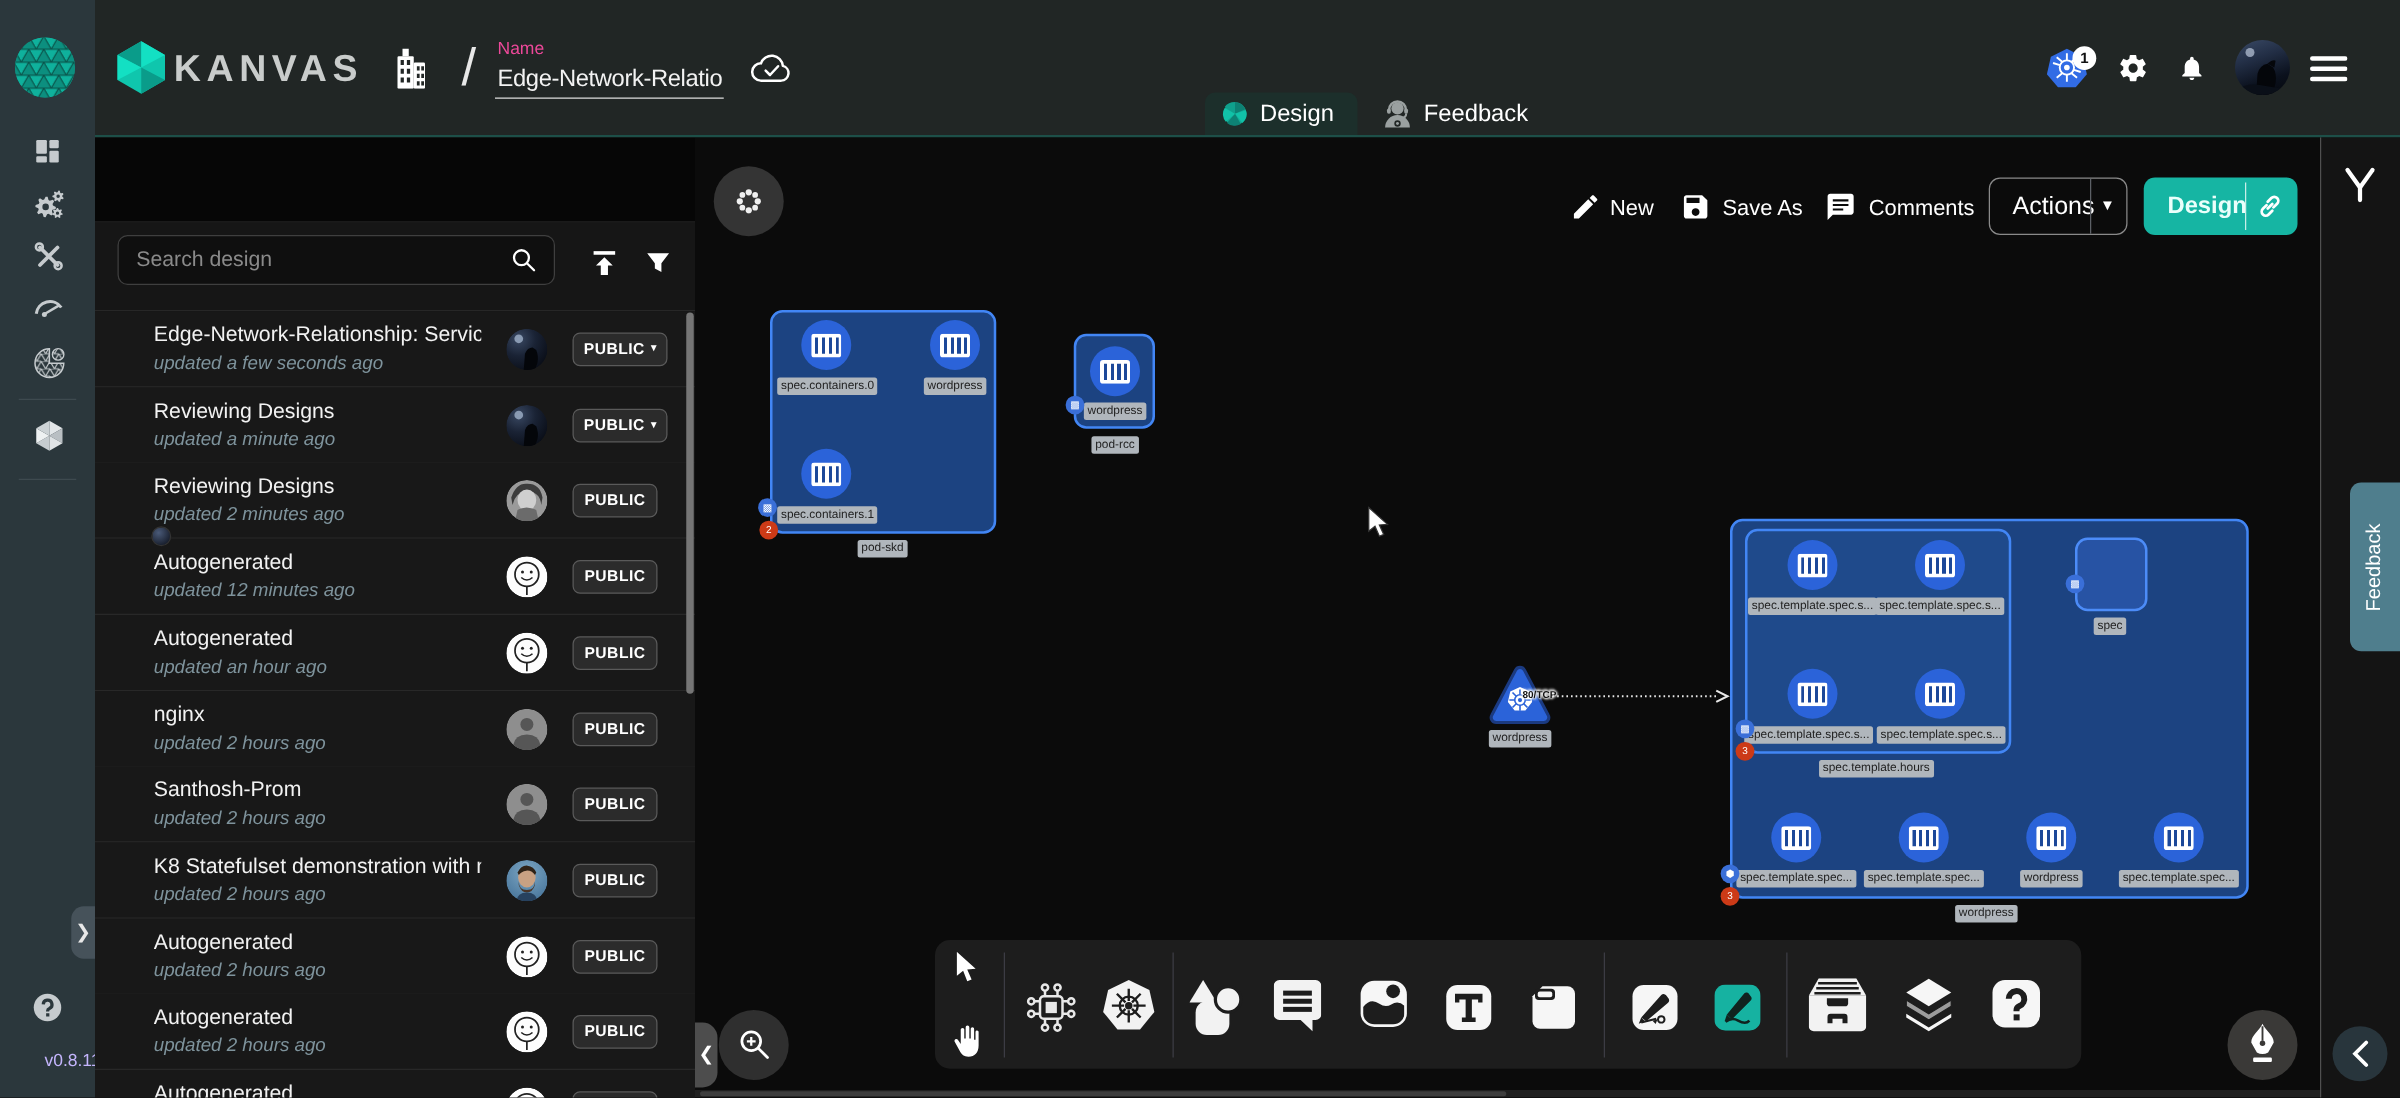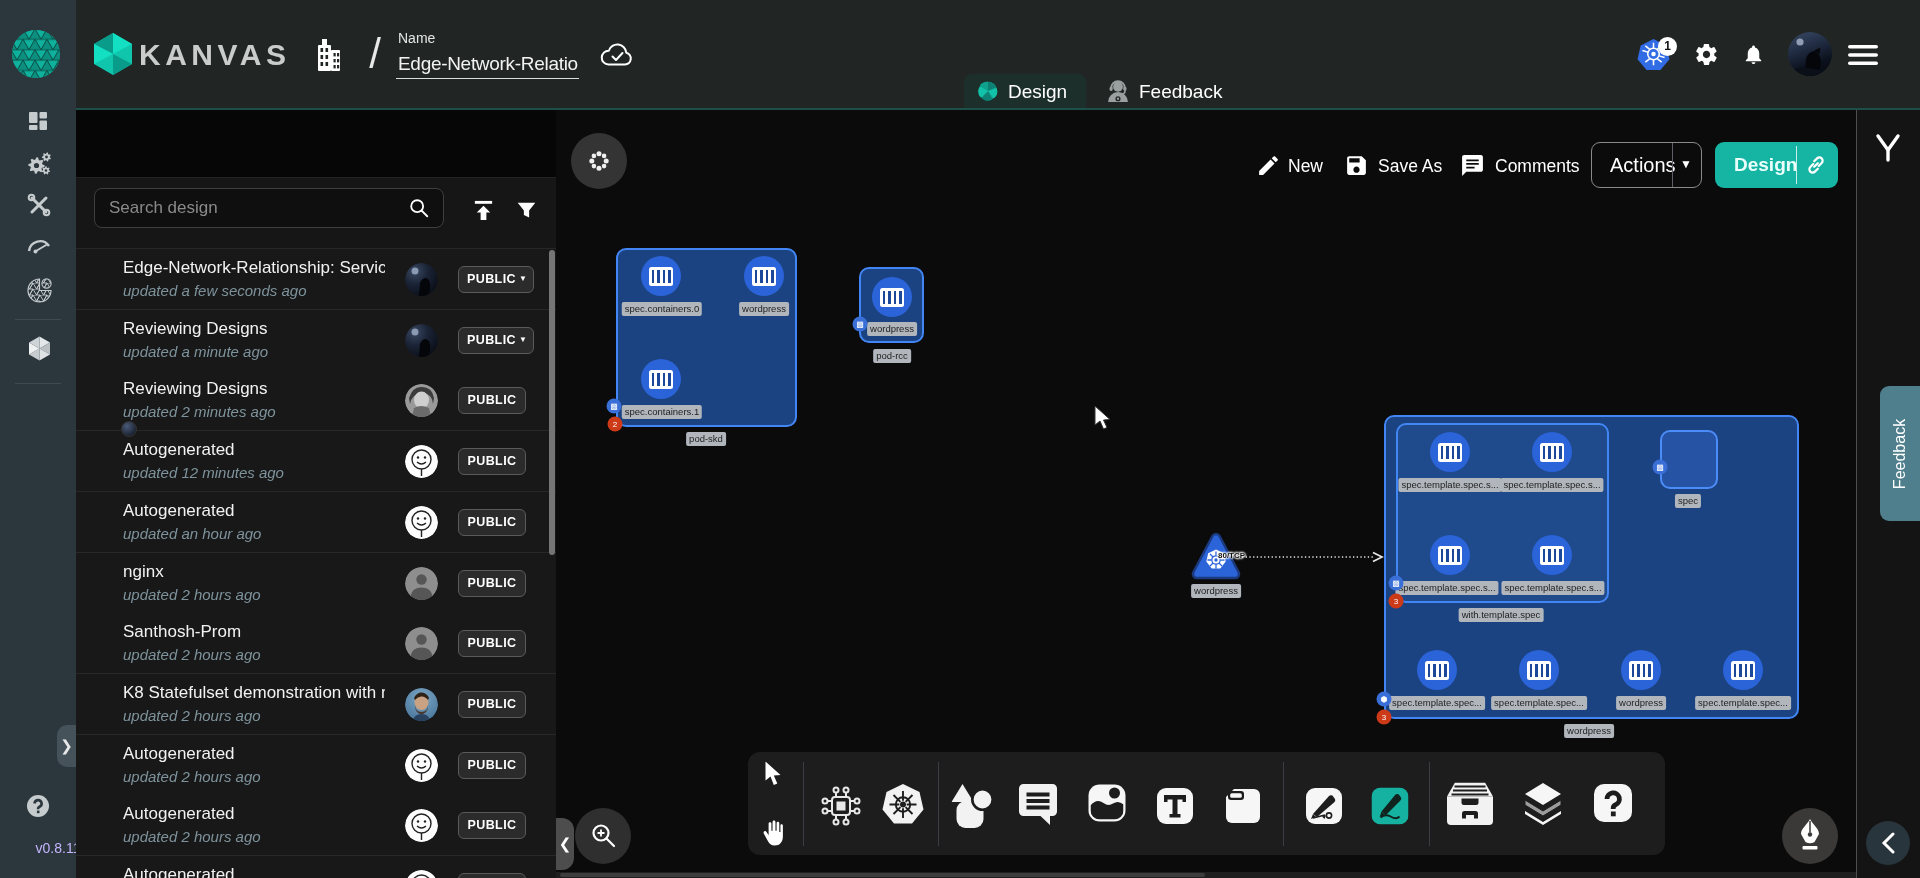--- a/index.html
+++ b/index.html
@@ -72,21 +72,21 @@
 <rect x="19.5" y="16" width="2.2" height="3.4"></rect>
         <rect x="23" y="16" width="2.2" height="3.4"></rect>
 <rect x="19.5" y="22" width="2.2" height="3.4"></rect>
         <rect x="23" y="22" width="2.2" height="3.4"></rect>
 <rect x="19.5" y="28" width="2.2" height="3.4"></rect>
         <rect x="23" y="28" width="2.2" height="3.4"></rect>
 </g>
 </svg>
 </div>
 <div class="abs" style="left:360px;top:30px;width:30px;height:50px;color:#e8e8e8;font-size:42px;font-weight:300;text-align:center;">/</div>
-<div class="abs" style="left:398px;top:30px;font-size:14px;color:#e5e5e5;">Name</div>
+<div class="abs" style="left:398px;top:30px;font-size:14px;color:#ec4899;">Name</div>
 <div class="abs" style="left:398px;top:53px;font-size:19px;letter-spacing:-0.3px;color:#f2f2f2;">Edge-Network-Relatio</div>
 <div class="abs" style="left:396px;top:78px;width:183px;height:1px;background:#ddd;"></div>
 <div class="abs" style="left:600px;top:41px;">
 <svg width="33" height="27" viewBox="0 0 33 27" fill="none" stroke="#fff" stroke-width="2">
 <path d="M8.5 23.5 H25 a6 6 0 0 0 1.3-11.8 a9 9 0 0 0-17.5-2 A6.8 6.8 0 0 0 8.5 23.5z" stroke-linejoin="round"></path>
 <path d="M12.5 15.5 l3.5 3.5 6.5-7" stroke-linecap="round" stroke-linejoin="round"></path>
 </svg>
 </div>
 
 <div class="abs" style="left:964px;top:74px;width:122px;height:34px;background:#1c2f2b;border-radius:8px 8px 0 0;"></div>
@@ -463,21 +463,21 @@
 <div class="cicon" style="left:894px;top:342px;"></div>
 <div class="cicon" style="left:996px;top:342px;"></div>
 <div class="cicon" style="left:894px;top:445px;"></div>
 <div class="cicon" style="left:996px;top:445px;"></div>
 <div class="chip" style="left:894px;top:368px;">spec.template.spec.s...</div>
 <div class="chip" style="left:996px;top:368px;">spec.template.spec.s...</div>
 <div class="chip" style="left:891px;top:471px;">spec.template.spec.s...</div>
 <div class="chip" style="left:997px;top:471px;">spec.template.spec.s...</div>
 <div class="badge bblue" style="left:840px;top:473px;">▩</div>
 <div class="badge bred" style="left:840px;top:491px;">3</div>
-<div class="chip" style="left:945px;top:498px;">with.template.spec</div>
+<div class="chip" style="left:945px;top:498px;">spec.template.hours</div>
 <div class="group" style="left:1104px;top:320px;width:58px;height:59px;background:#2753a4;border-color:#4c8cf8;"></div>
 <div class="badge bblue" style="left:1104px;top:357px;">▩</div>
 <div class="chip" style="left:1132px;top:384px;">spec</div>
 <div class="cicon" style="left:881px;top:560px;"></div>
 <div class="cicon" style="left:983px;top:560px;"></div>
 <div class="cicon" style="left:1085px;top:560px;"></div>
 <div class="cicon" style="left:1187px;top:560px;"></div>
 <div class="chip" style="left:881px;top:586px;">spec.template.spec...</div>
 <div class="chip" style="left:983px;top:586px;">spec.template.spec...</div>
 <div class="chip" style="left:1085px;top:586px;">wordpress</div>

